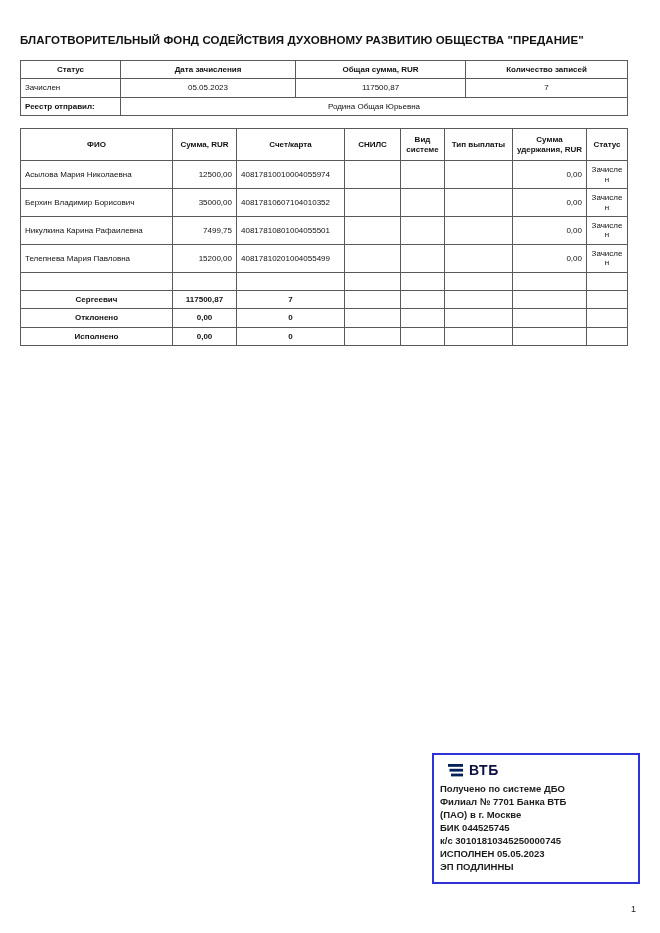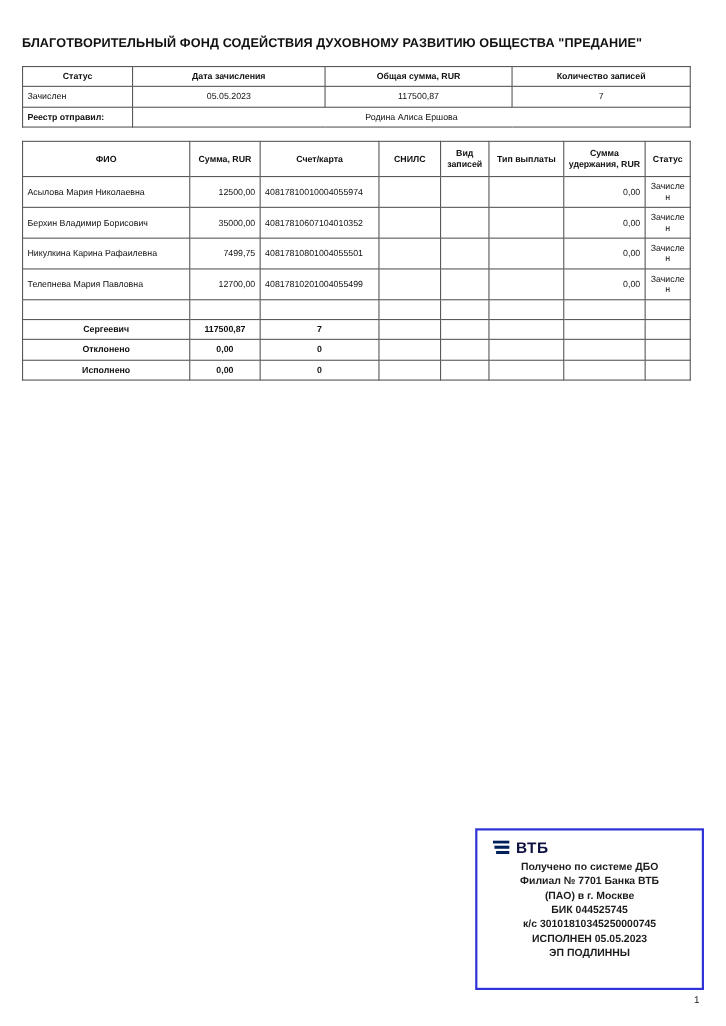--- a/index.html
+++ b/index.html
@@ -18,28 +18,28 @@
   }
   .summary{margin-top:14px;}
   .detail{margin-top:12px;}
   .detail tr.head td{font-weight:700;text-align:center;padding:6px 3px;}
   .b{font-weight:700;}
   .ac{text-align:center;}
   .ar{text-align:right;margin-left:28px;}
   .al{text-align:left;}
   .stamp{
     position:absolute;left:432px;top:753px;width:208px;
-    border:2px solid #2f32d8;background:#fff;padding:7px 6px 25px 6px;box-sizing:border-box;
+    border:2px solid #2f32d8;background:#fff;padding:7px 6px 9px 6px;box-sizing:border-box;
   }
   .vtb-logo{display:flex;align-items:center;gap:5px;margin-left:8px;color:#00205b;}
   .vtb-flag{display:block;}
   .vtb-flag rect{fill:#00205b;}
   .vtb-text{font-weight:700;font-size:14px;letter-spacing:.5px;color:#0d1040;}
   .stamp-lines{margin-top:4px;}
-  .stamp-line{font-size:9.5px;font-weight:700;text-align:center;line-height:13px;color:#1c1c1c;}
+  .stamp-line{font-size:9.5px;font-weight:700;text-align:left;line-height:13px;color:#1c1c1c;}
   .page-num{position:absolute;right:24px;top:904px;font-size:9px;color:#222;}
 </style>
 </head>
 <body>
 
 <div class="page">
 
   <div class="doc-title">БЛАГОТВОРИТЕЛЬНЫЙ ФОНД СОДЕЙСТВИЯ ДУХОВНОМУ РАЗВИТИЮ ОБЩЕСТВА "ПРЕДАНИЕ"</div>
 
 
@@ -58,21 +58,21 @@
       <td class="b ac">Количество записей</td>
     </tr>
     <tr>
       <td class="al">Зачислен</td>
       <td class="ac">05.05.2023</td>
       <td class="ac">117500,87</td>
       <td class="ac">7</td>
     </tr>
     <tr>
       <td class="b al">Реестр отправил:</td>
-      <td class="ac" colspan="3">Родина Алиса Ершова</td>
+      <td class="ac" colspan="3">Родина Общая Юрьевна</td>
     </tr>
   </tbody>
     </table>
 
   <table class="tbl detail">
     <colgroup>
       <col style="width:152px">
         <col style="width:64px">
         <col style="width:108px">
         <col style="width:56px">
@@ -80,21 +80,21 @@
         <col style="width:68px">
         <col style="width:74px">
         <col>
     </colgroup>
     <tbody>
         <tr class="head">
       <td>ФИО</td>
       <td>Сумма, RUR</td>
       <td>Счет/карта</td>
       <td>СНИЛС</td>
-      <td>Вид записей</td>
+      <td>Вид системе</td>
       <td>Тип выплаты</td>
       <td>Сумма удержания, RUR</td>
       <td>Статус</td>
     </tr>
 
     <tr>
       <td class="al">Асылова Мария Николаевна</td>
       <td class="ar">12500,00</td>
       <td class="al">40817810010004055974</td>
       <td></td>
@@ -118,21 +118,21 @@
       <td class="ar">7499,75</td>
       <td class="al">40817810801004055501</td>
       <td></td>
       <td></td>
       <td></td>
       <td class="ar">0,00</td>
       <td class="ac">Зачислен</td>
     </tr>
     <tr>
       <td class="al">Телепнева Мария Павловна</td>
-      <td class="ar">12700,00</td>
+      <td class="ar">15200,00</td>
       <td class="al">40817810201004055499</td>
       <td></td>
       <td></td>
       <td></td>
       <td class="ar">0,00</td>
       <td class="ac">Зачислен</td>
     </tr>
 
     <tr>
       <td></td>

